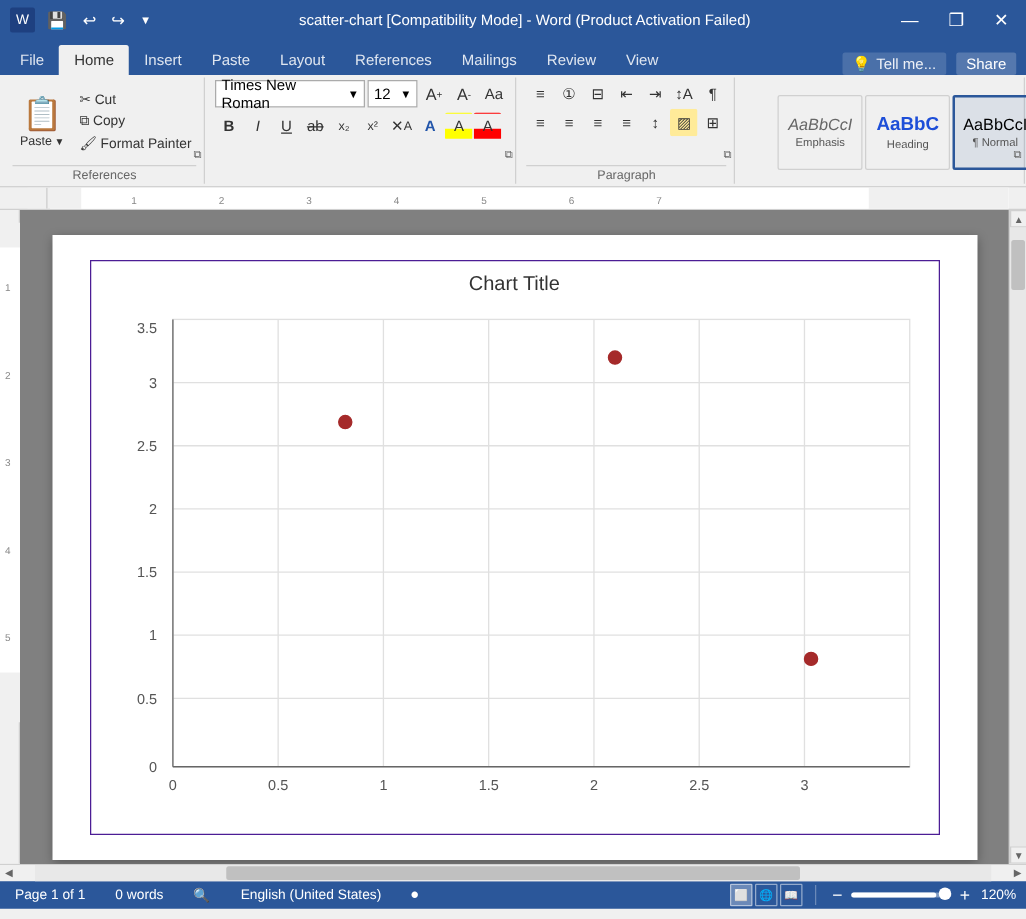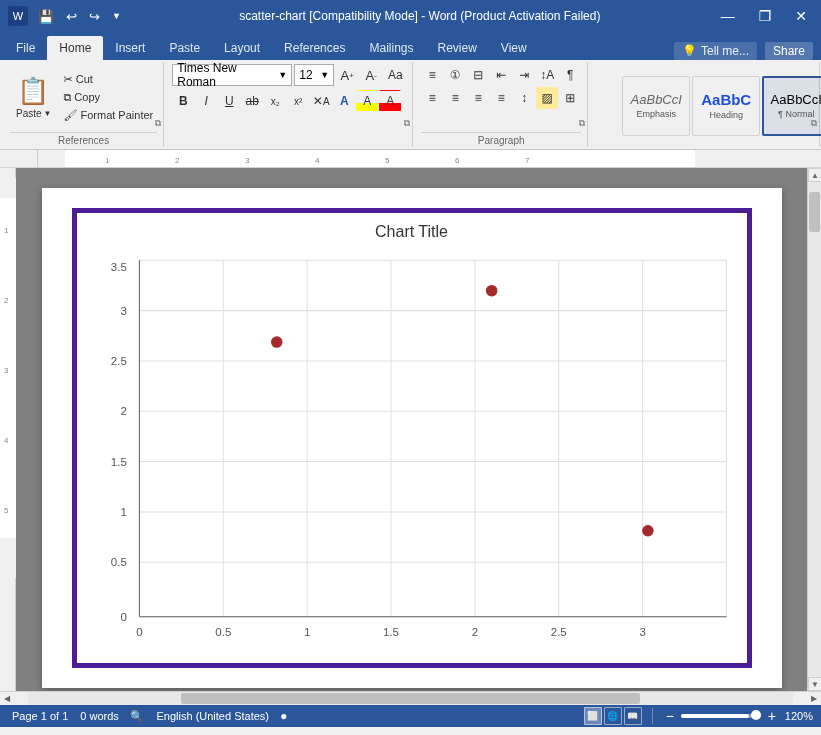--- a/index.html
+++ b/index.html
@@ -268,21 +268,21 @@
       padding: 20px;
       position: relative;
     }
 
     
     .chart-container {
       width: 680px;
       height: 460px;
       margin: 0 auto;
       background: white;
-      border: 5px solid #4c1d95;
+      border: 1px solid #4c1d95;
       padding: 10px;
       position: relative;
     }
     .chart-title {
       text-align: center;
       font-size: 16px;
       color: #333;
       margin-bottom: 8px;
     }
     .chart-area {
@@ -333,21 +333,21 @@
       background: #2b579a;
       height: 22px;
       display: flex;
       align-items: center;
       padding: 0 8px;
       color: white;
       font-size: 11px;
       gap: 12px;
       justify-content: space-between;
     }
-    .status-left { display: flex; gap: 4px; align-items: center; }
+    .status-left { display: flex; gap: 16px; align-items: center; }
     .status-right { display: flex; gap: 6px; align-items: center; }
     .status-btn {
       padding: 0 4px;
       cursor: pointer;
       border-radius: 2px;
       height: 18px;
       display: flex;
       align-items: center;
     }
 

